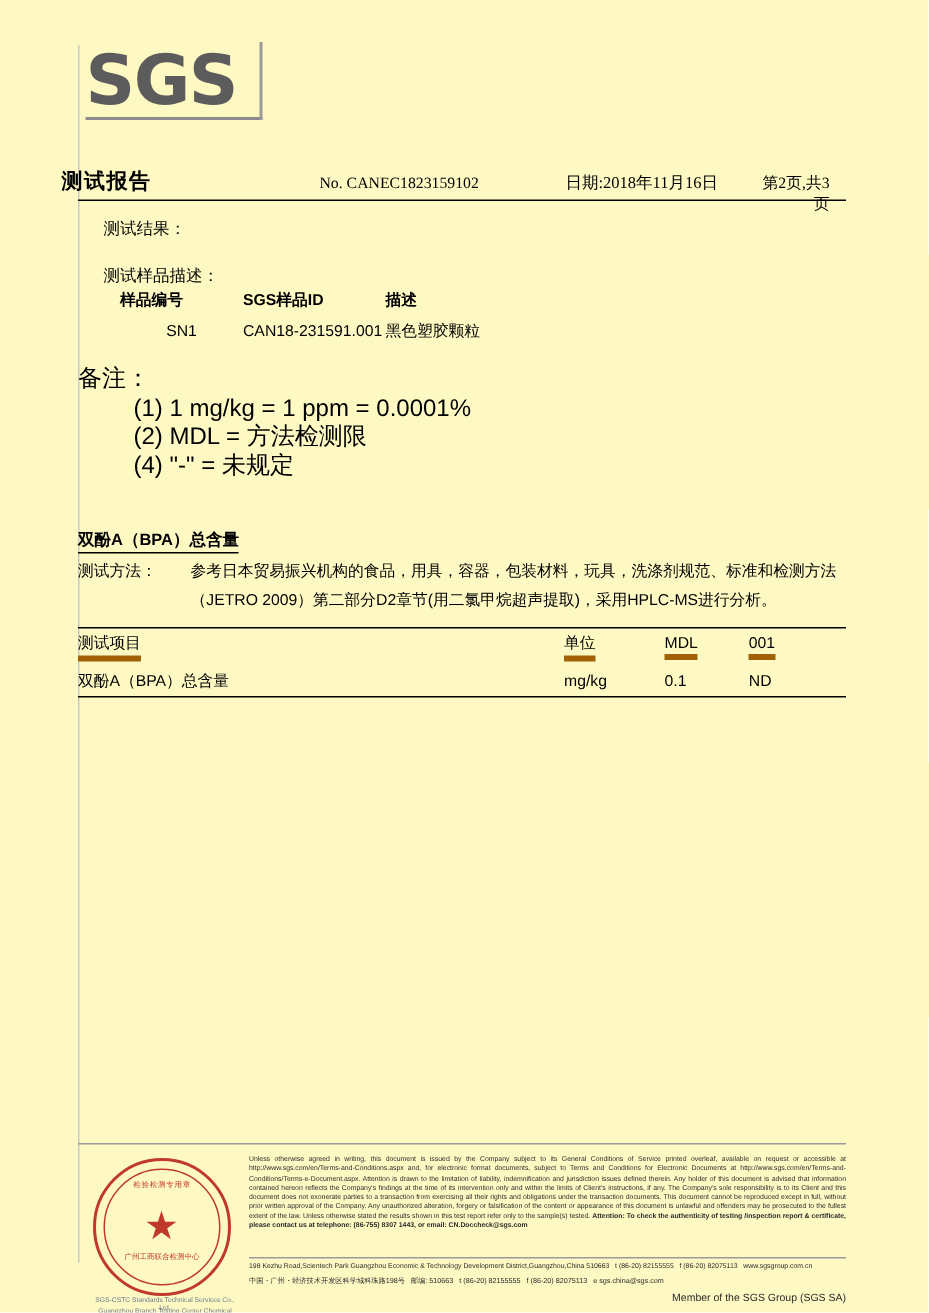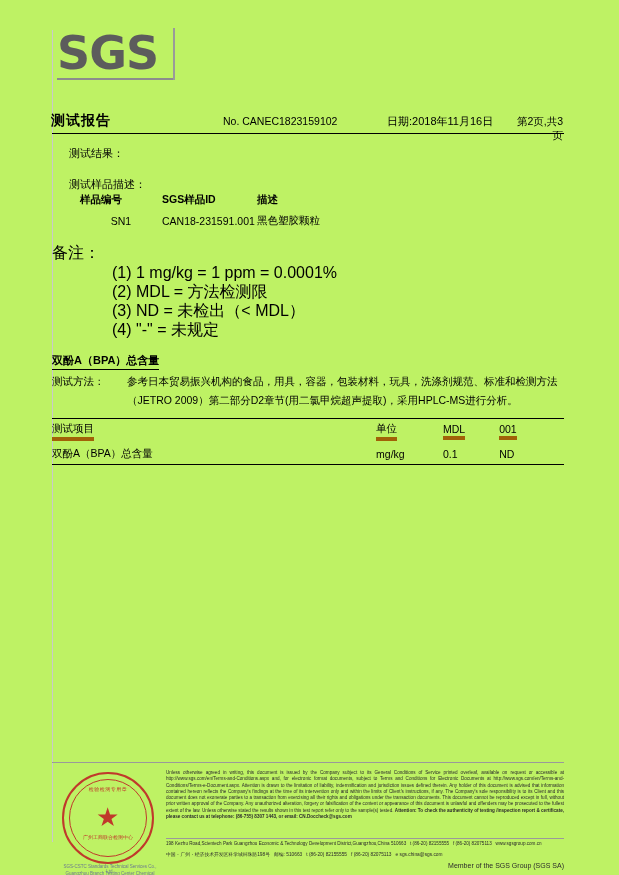--- a/index.html
+++ b/index.html
@@ -12,21 +12,21 @@
     height: 875px;
     font-family: "Liberation Sans", sans-serif;
     color: #000;
     position: relative;
     overflow: hidden;
   }
   .page {
     position: relative;
     width: 619px;
     height: 875px;
-    background: #bef264;
+    background: #fef9c3;
   }
   
   .logo-wrap {
     position: absolute;
     left: 57px;
     top: 30px;
     width: 120px;
   }
   .sgs-logo {
     font-family: "DejaVu Sans", sans-serif;
@@ -46,25 +46,26 @@
     left: 173px;
     top: 28px;
     width: 2px;
     height: 52px;
     background: #9a9a9a;
   }
 
   
   .title-row {
     position: absolute;
-    left: 51px;
+    left: 41px;
     top: 112px;
     width: 512px;
     display: flex;
     align-items: baseline;
+    font-family: Liberation Serif, serif;
   }
   .doc-title {
     font-size: 14px;
     font-weight: bold;
     letter-spacing: 1px;
     width: 172px;
   }
   .report-no {
     font-size: 10.5px;
     width: 164px;
@@ -130,21 +131,21 @@
     top: 243px;
     font-size: 16px;
     line-height: 19px;
   }
   .notes .lead { margin-bottom: 1px; }
   .notes ol {
     margin: 0;
     padding: 0;
     list-style: none;
   }
-  .notes li { padding-left: 60px; }
+  .notes li { padding-left: 37px; }
 
   
   .bpa-head {
     position: absolute;
     left: 52px;
     top: 350px;
   }
   .method {
     position: absolute;
     left: 52px;
@@ -361,21 +362,20 @@
         <td class="col-c">黑色塑胶颗粒</td>
       </tr>
     </tbody>
   </table>
 
   <div class="notes">
     <div class="lead">备注：</div>
     <ol>
       <li>(1) 1 mg/kg = 1 ppm = 0.0001%</li>
       <li>(2) MDL = 方法检测限</li>
-      <li>(3) ND = 未检出（&lt; MDL）</li>
       <li>(4) "-" = 未规定</li>
     </ol>
   </div>
 
   <div class="bpa-head">
     <span class="underline-hd">双酚A（BPA）总含量</span>
   </div>
 
   <div class="method">
     <span class="method-label">测试方法：</span>

